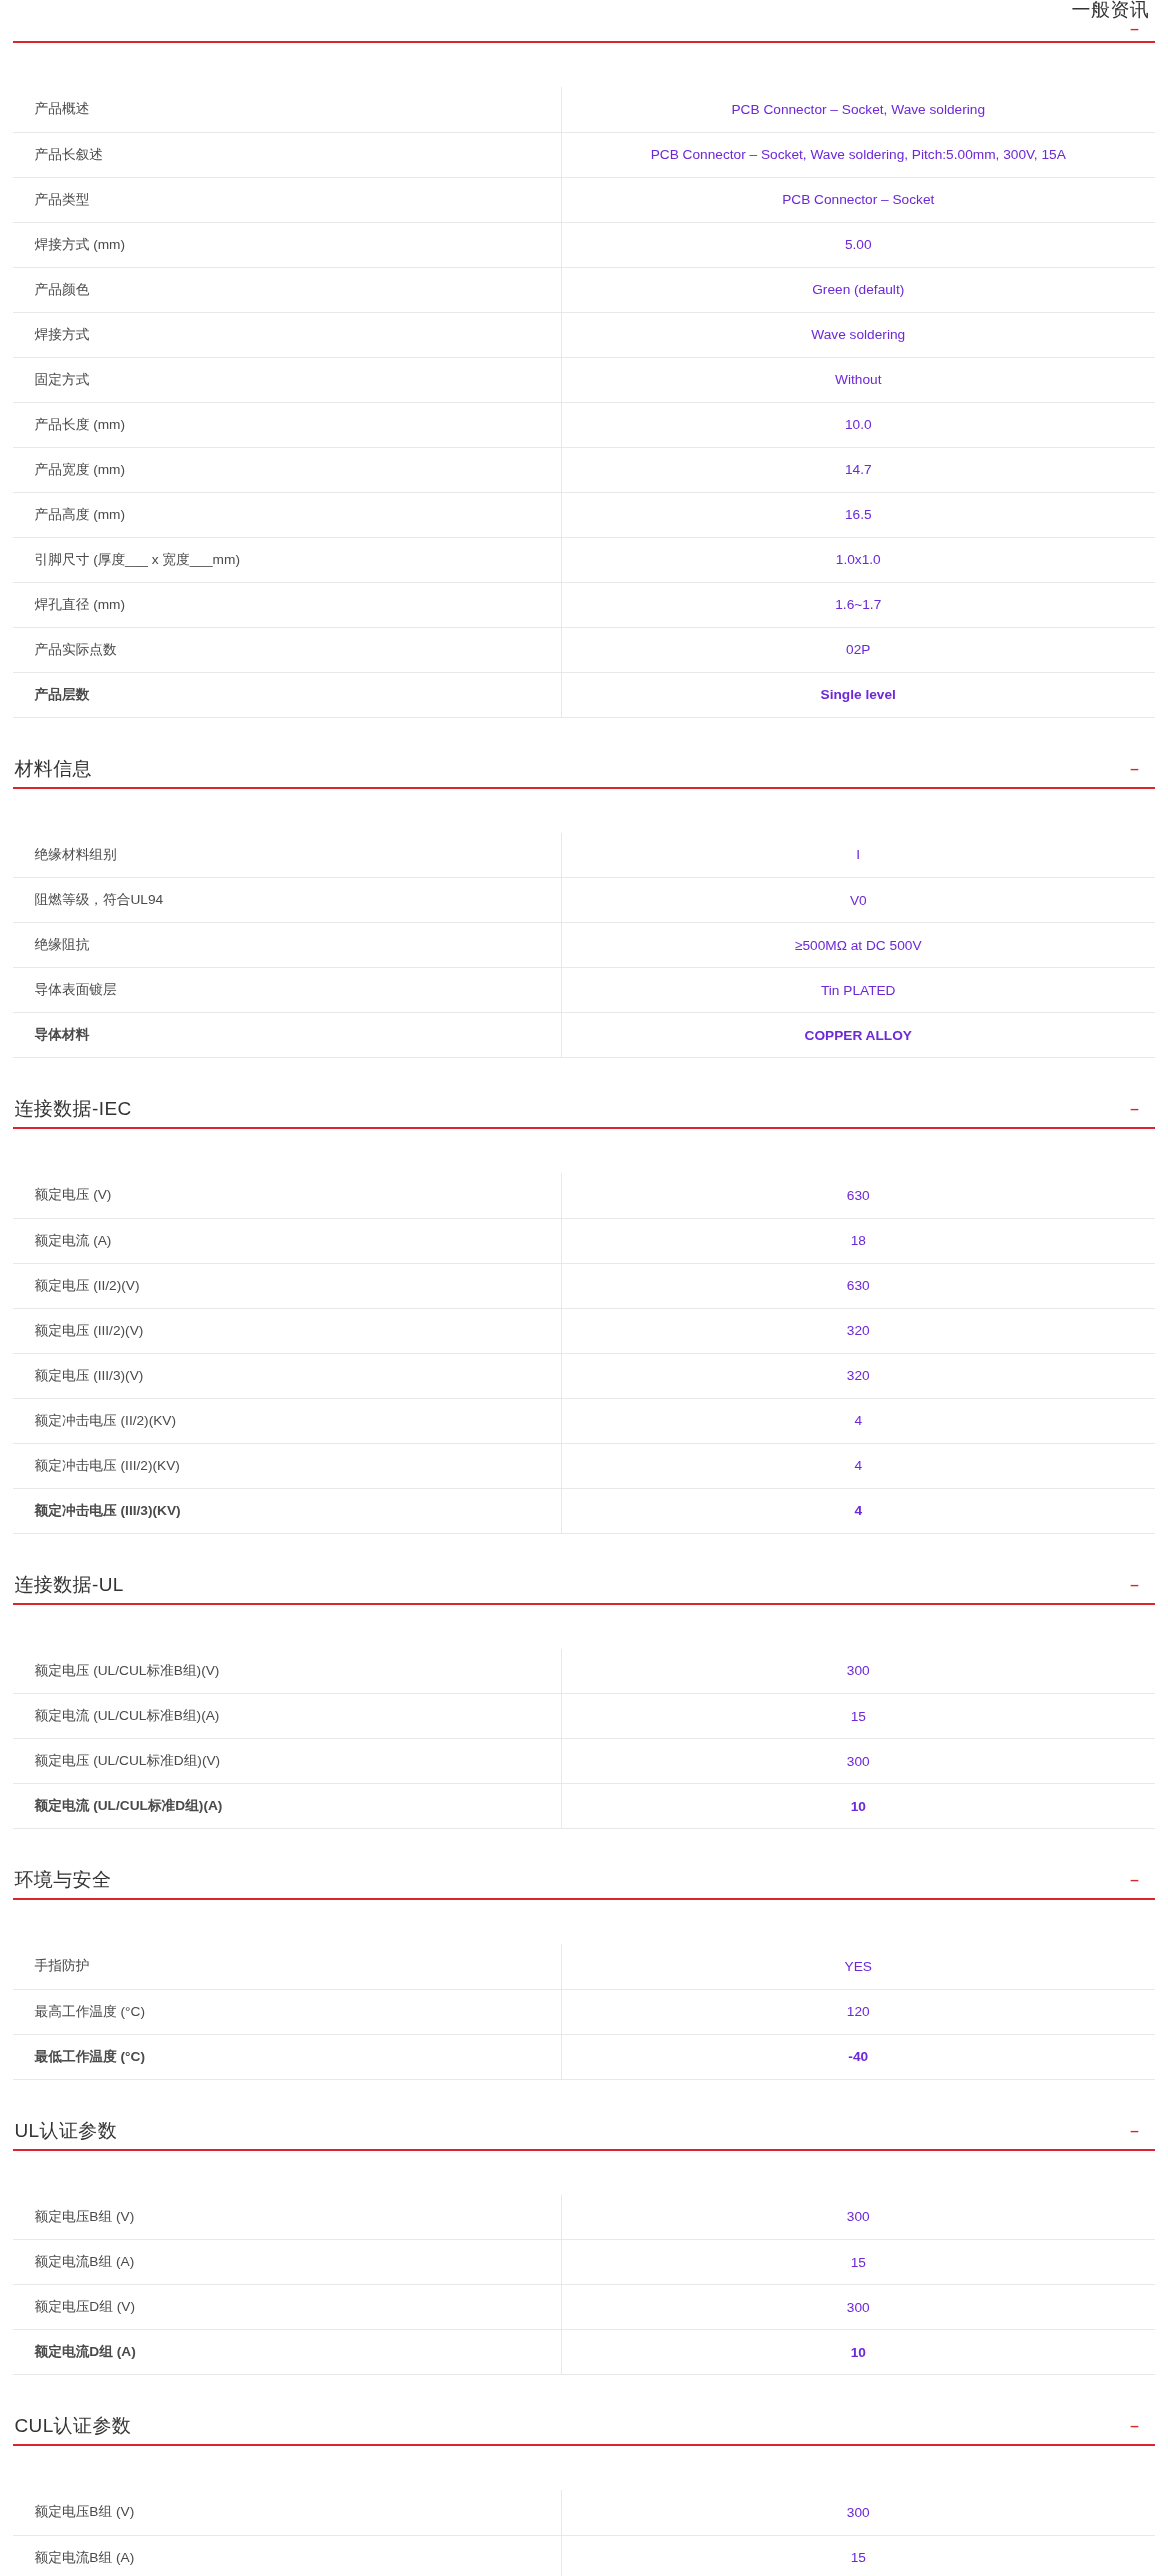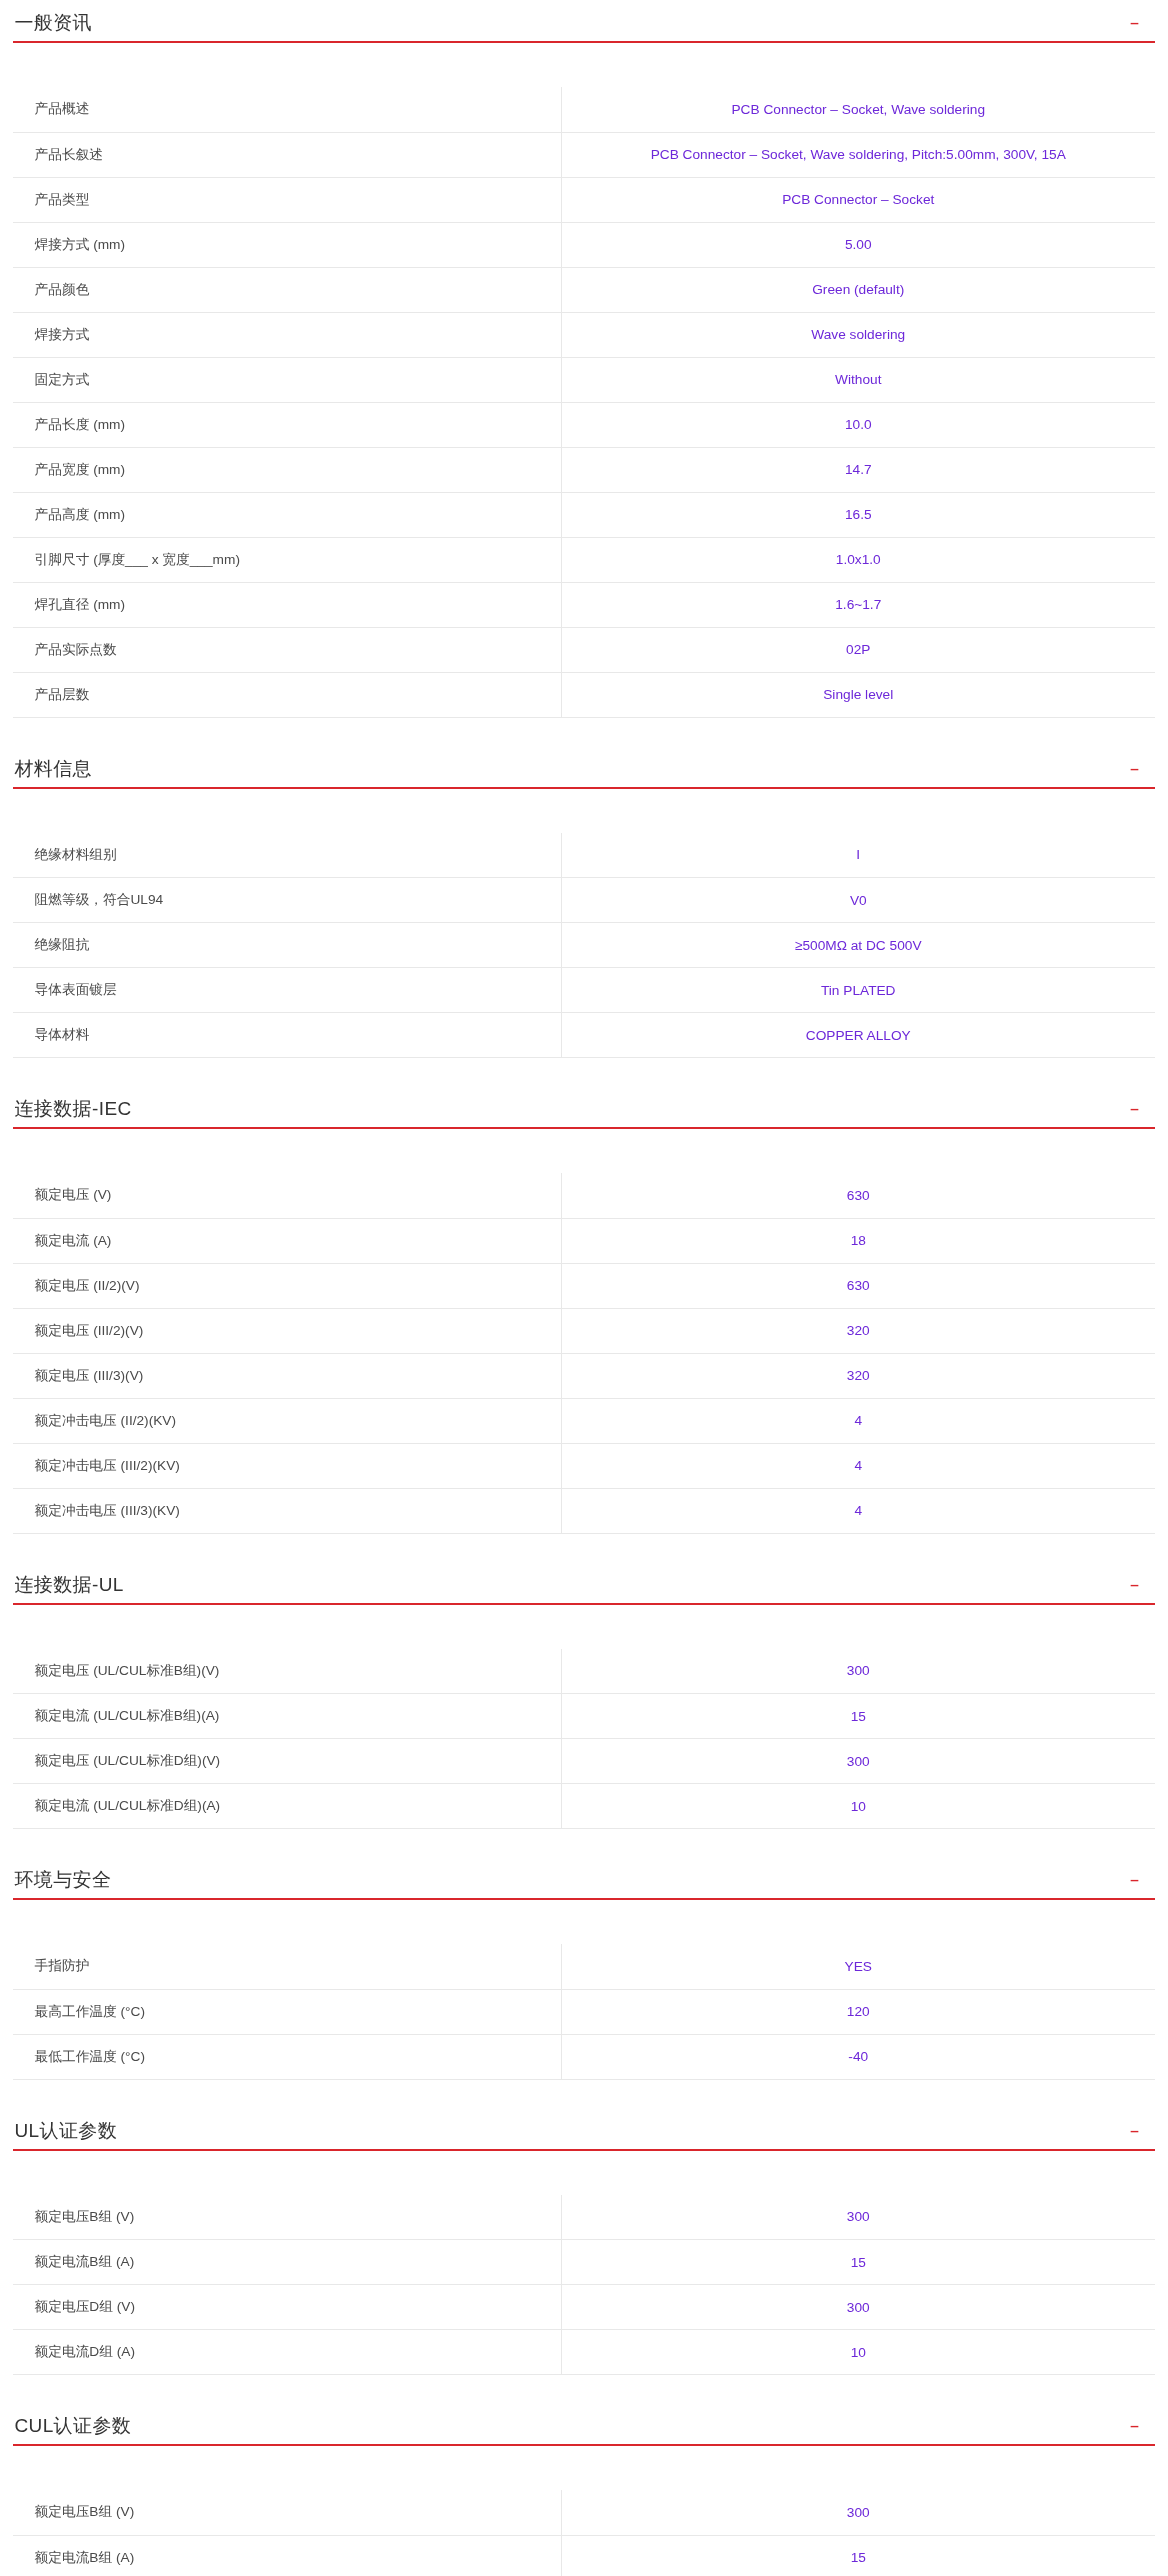--- a/index.html
+++ b/index.html
@@ -69,26 +69,28 @@
     border-right: 0.7px solid #e8e8e8;
     text-align: left;
   }
   table.spec td.value {
     text-align: center;
     padding: 0 14.4px;
     color: #6d28d9;
   }
   table.spec tr:last-child td {
     border-bottom: 0.7px solid #e8e8e8;
+    font-weight: bold;
   }
   .section + .section {
     margin-top: 26px;
   }
   .first-section .section-header {
     height: 43px;
+    flex-direction: column;
   }
 </style>
 </head>
 <body>
 
 <div class="page">
   <div id="sections-root">
       <div class="section first-section">
         <div class="section-header">
           <div class="section-title">一般资讯</div>

